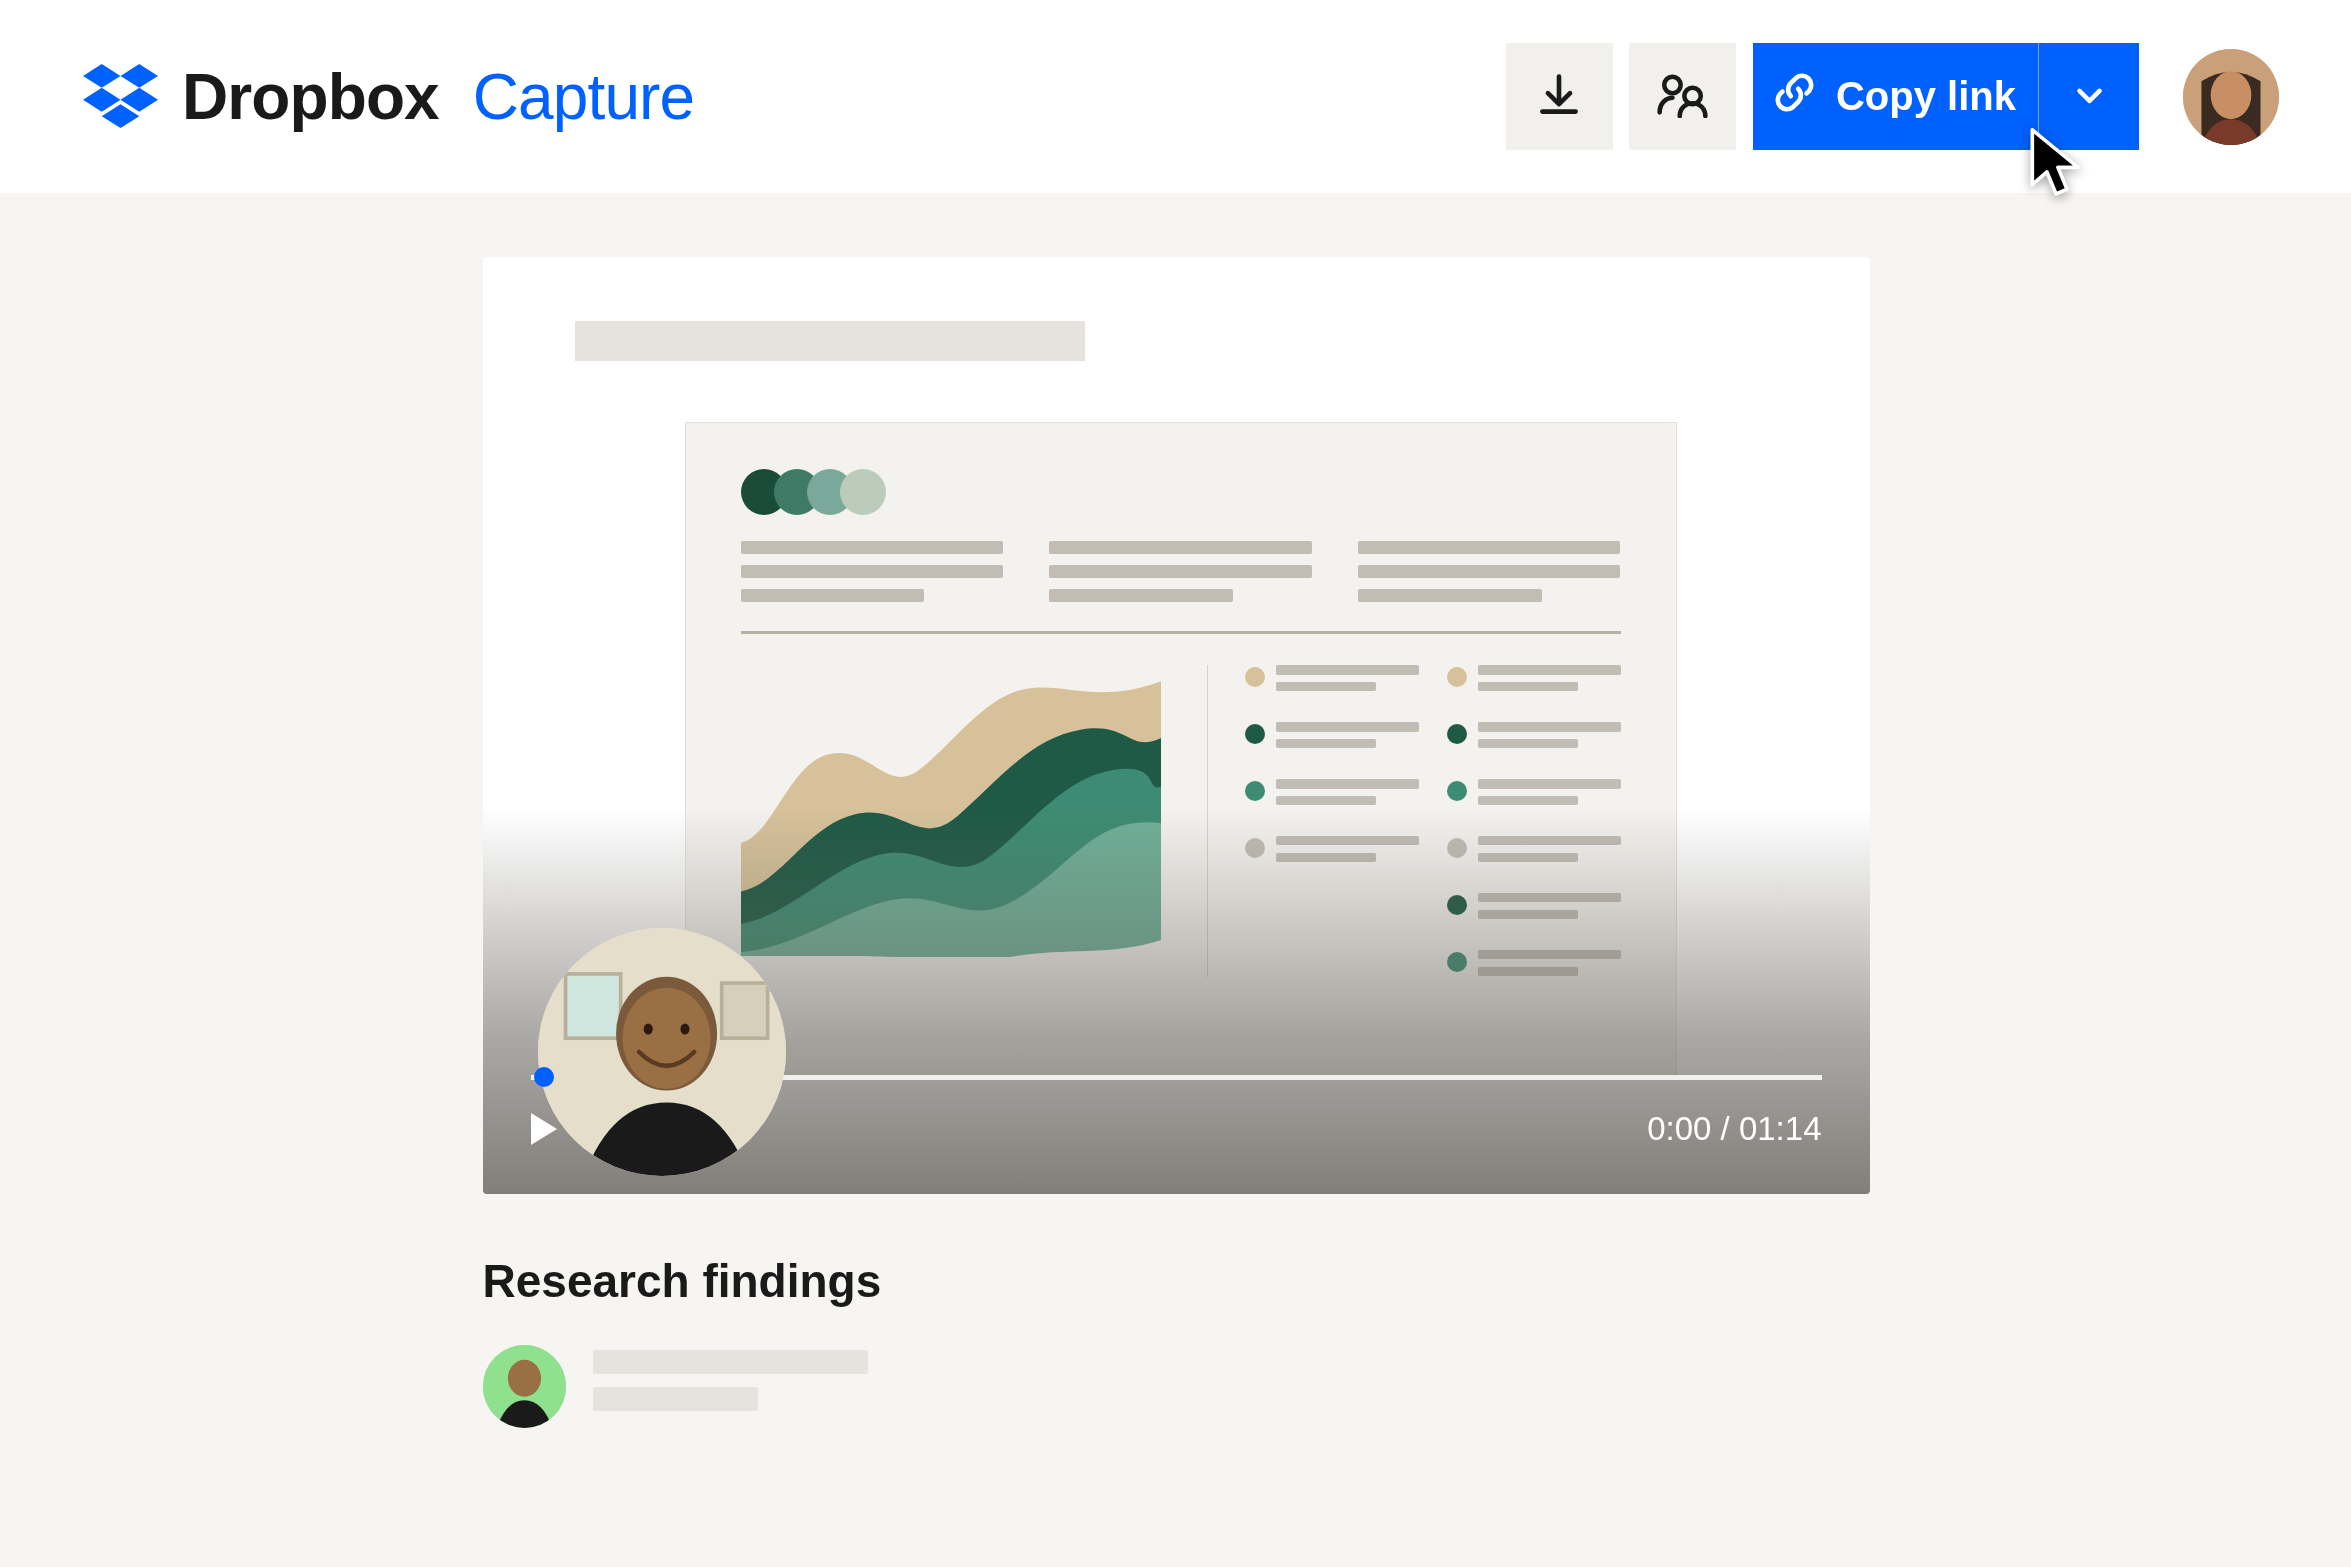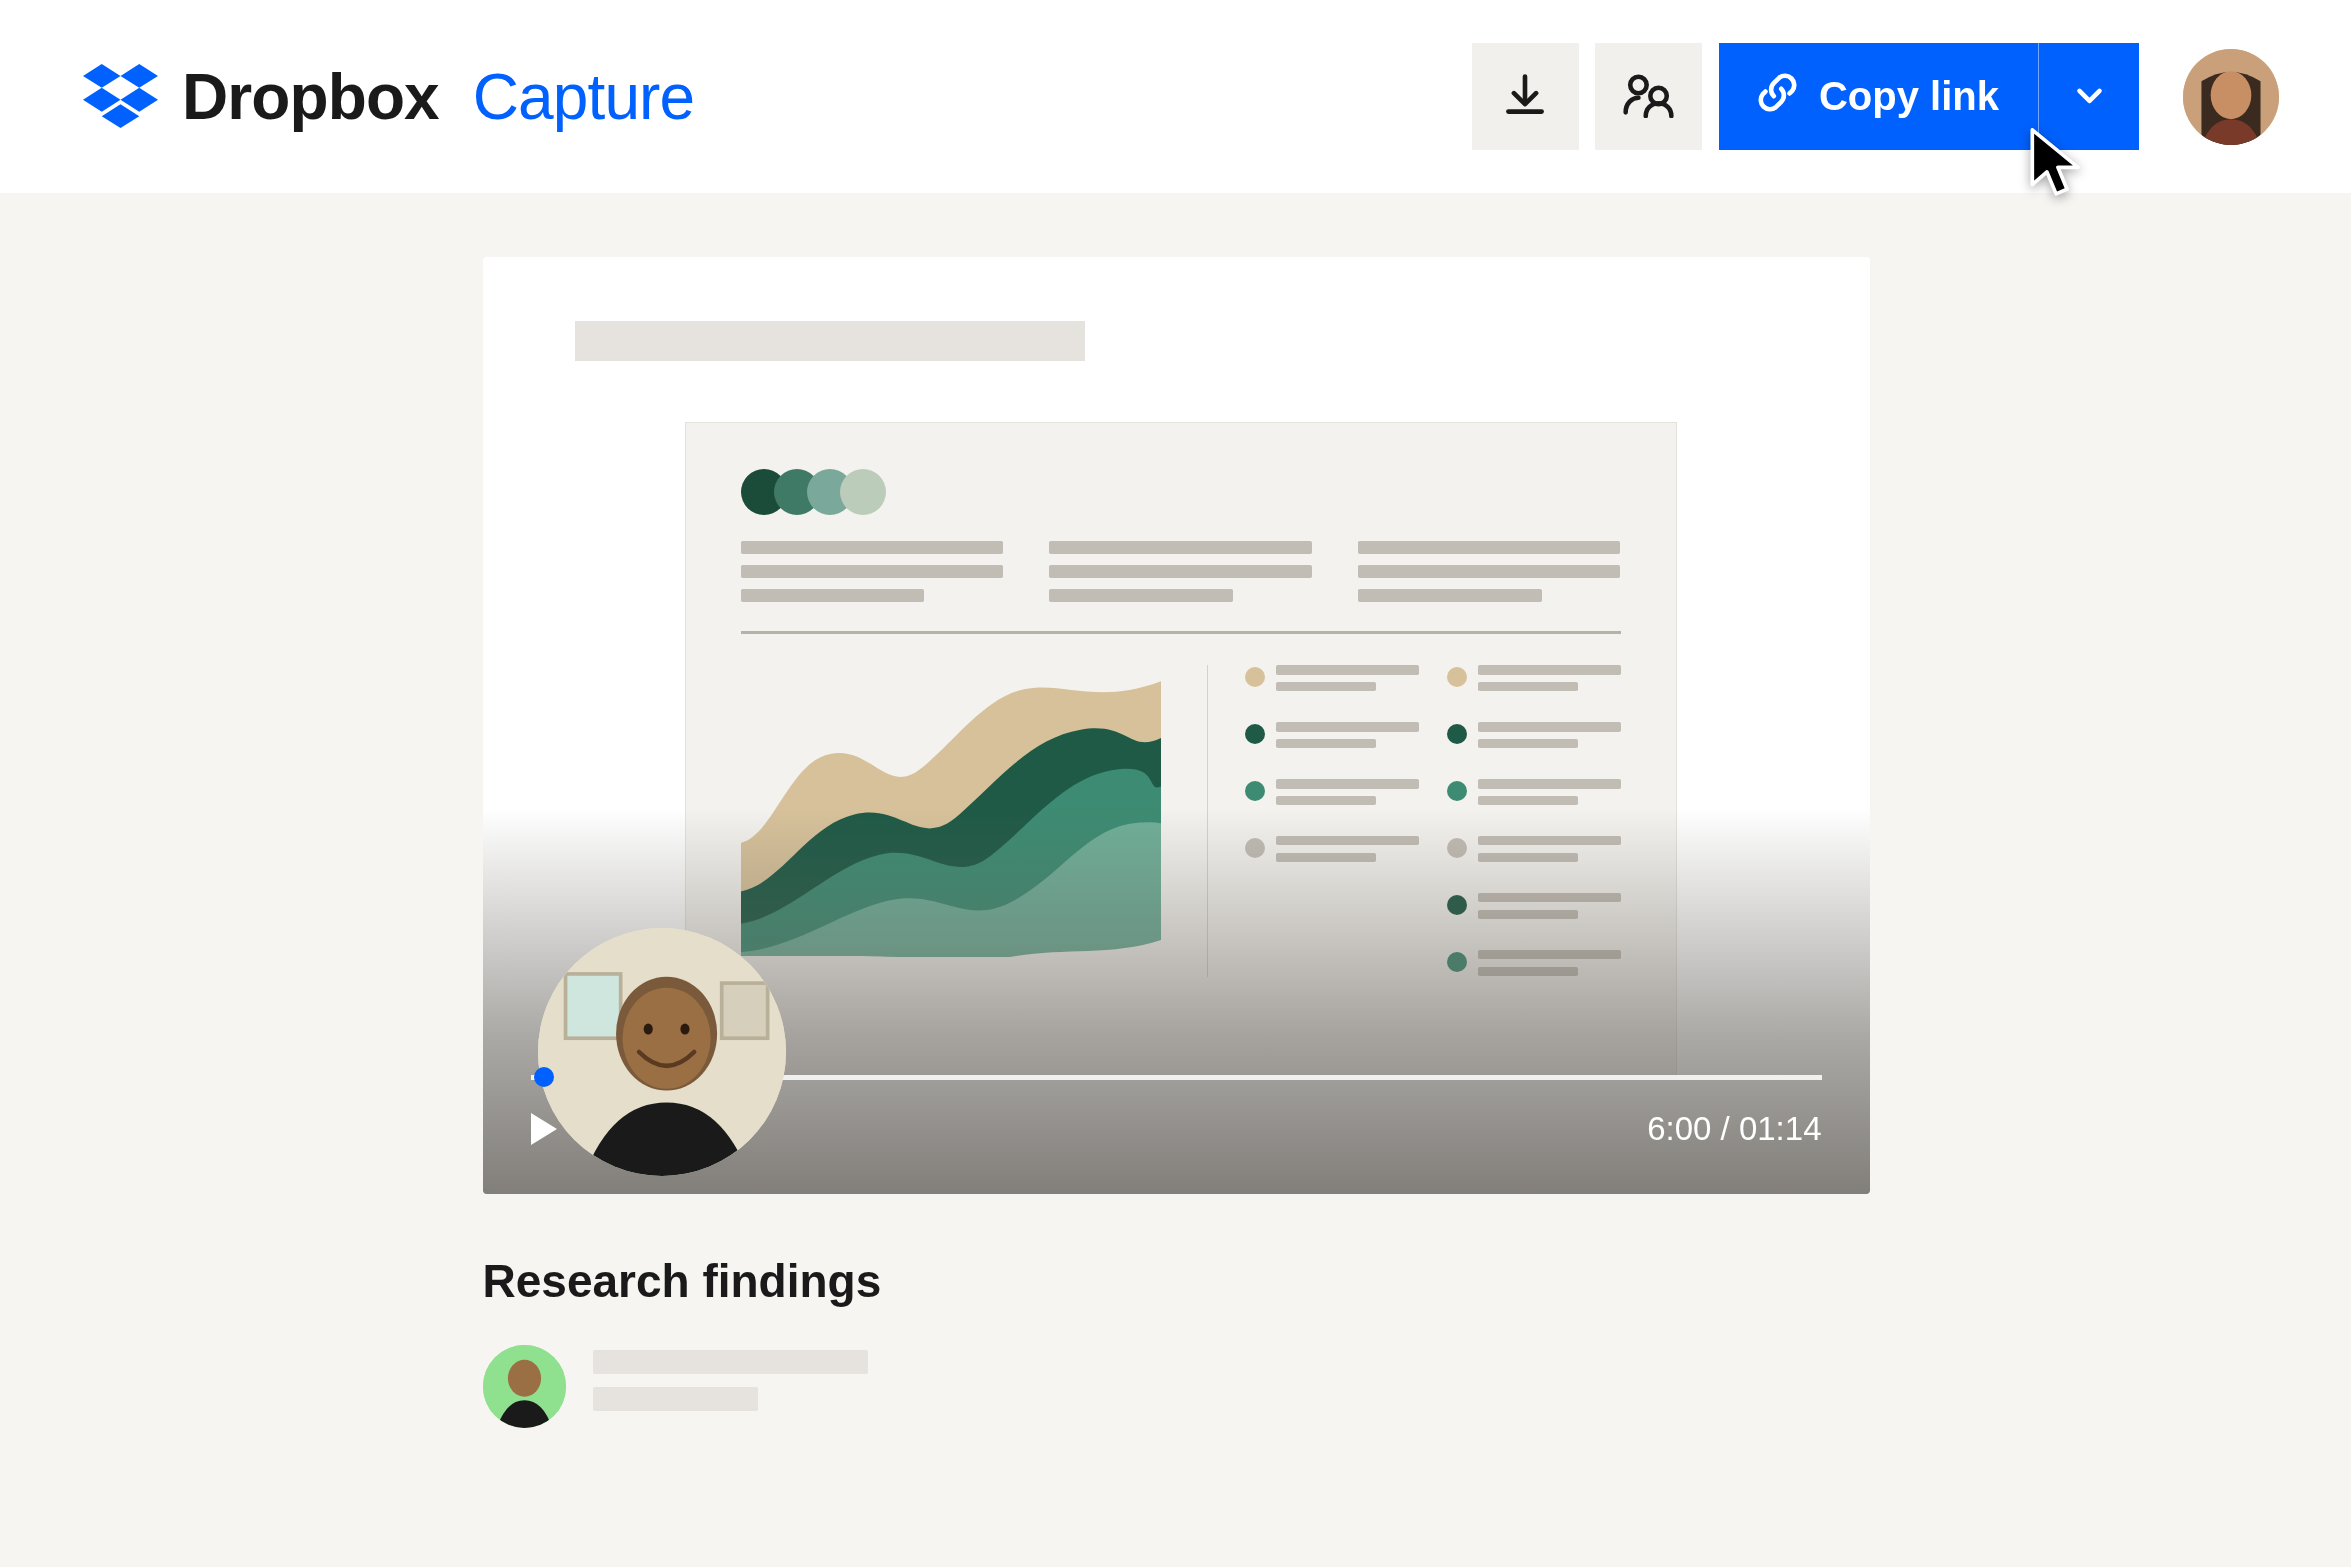--- a/index.html
+++ b/index.html
@@ -61,21 +61,21 @@
     display: flex;
     position: relative;
   }
   .copy-btn {
     height: 107px;
     background: #0061fe;
     color: #fff;
     display: flex;
     align-items: center;
     gap: 22px;
-    padding: 0 39px;
+    padding: 0 22px;
     font-size: 40px;
     font-weight: 600;
     cursor: pointer;
   }
   .copy-drop {
     width: 101px;
     height: 107px;
     background: #0061fe;
     display: flex;
     align-items: center;
@@ -479,21 +479,21 @@
         <div class="controls-left">
           <div class="play"></div>
           <span class="speed">1.00x</span>
           <span>
             <svg width="39" height="39" viewBox="0 0 42 42" fill="#fff">
               <path d="M4 16 h8 l10 -8 v26 l-10 -8 h-8 z"></path>
               <path d="M28 12 q8 9 0 18" fill="none" stroke="#fff" stroke-width="4" stroke-linecap="round"></path>
             </svg>
           </span>
         </div>
-        <span class="timer">6:00 / 01:14</span>
+        <span class="timer">0:00 / 01:14</span>
       </div>
     </div>
 
     <div class="video-title">Research findings</div>
 
     <div class="author-row">
       <div class="author-av">
         <svg width="83" height="83" viewBox="0 0 90 90">
           <rect width="90" height="90" fill="#8fe08f"></rect>
           <ellipse cx="45" cy="36" rx="18" ry="20" fill="#9b6f44"></ellipse>

